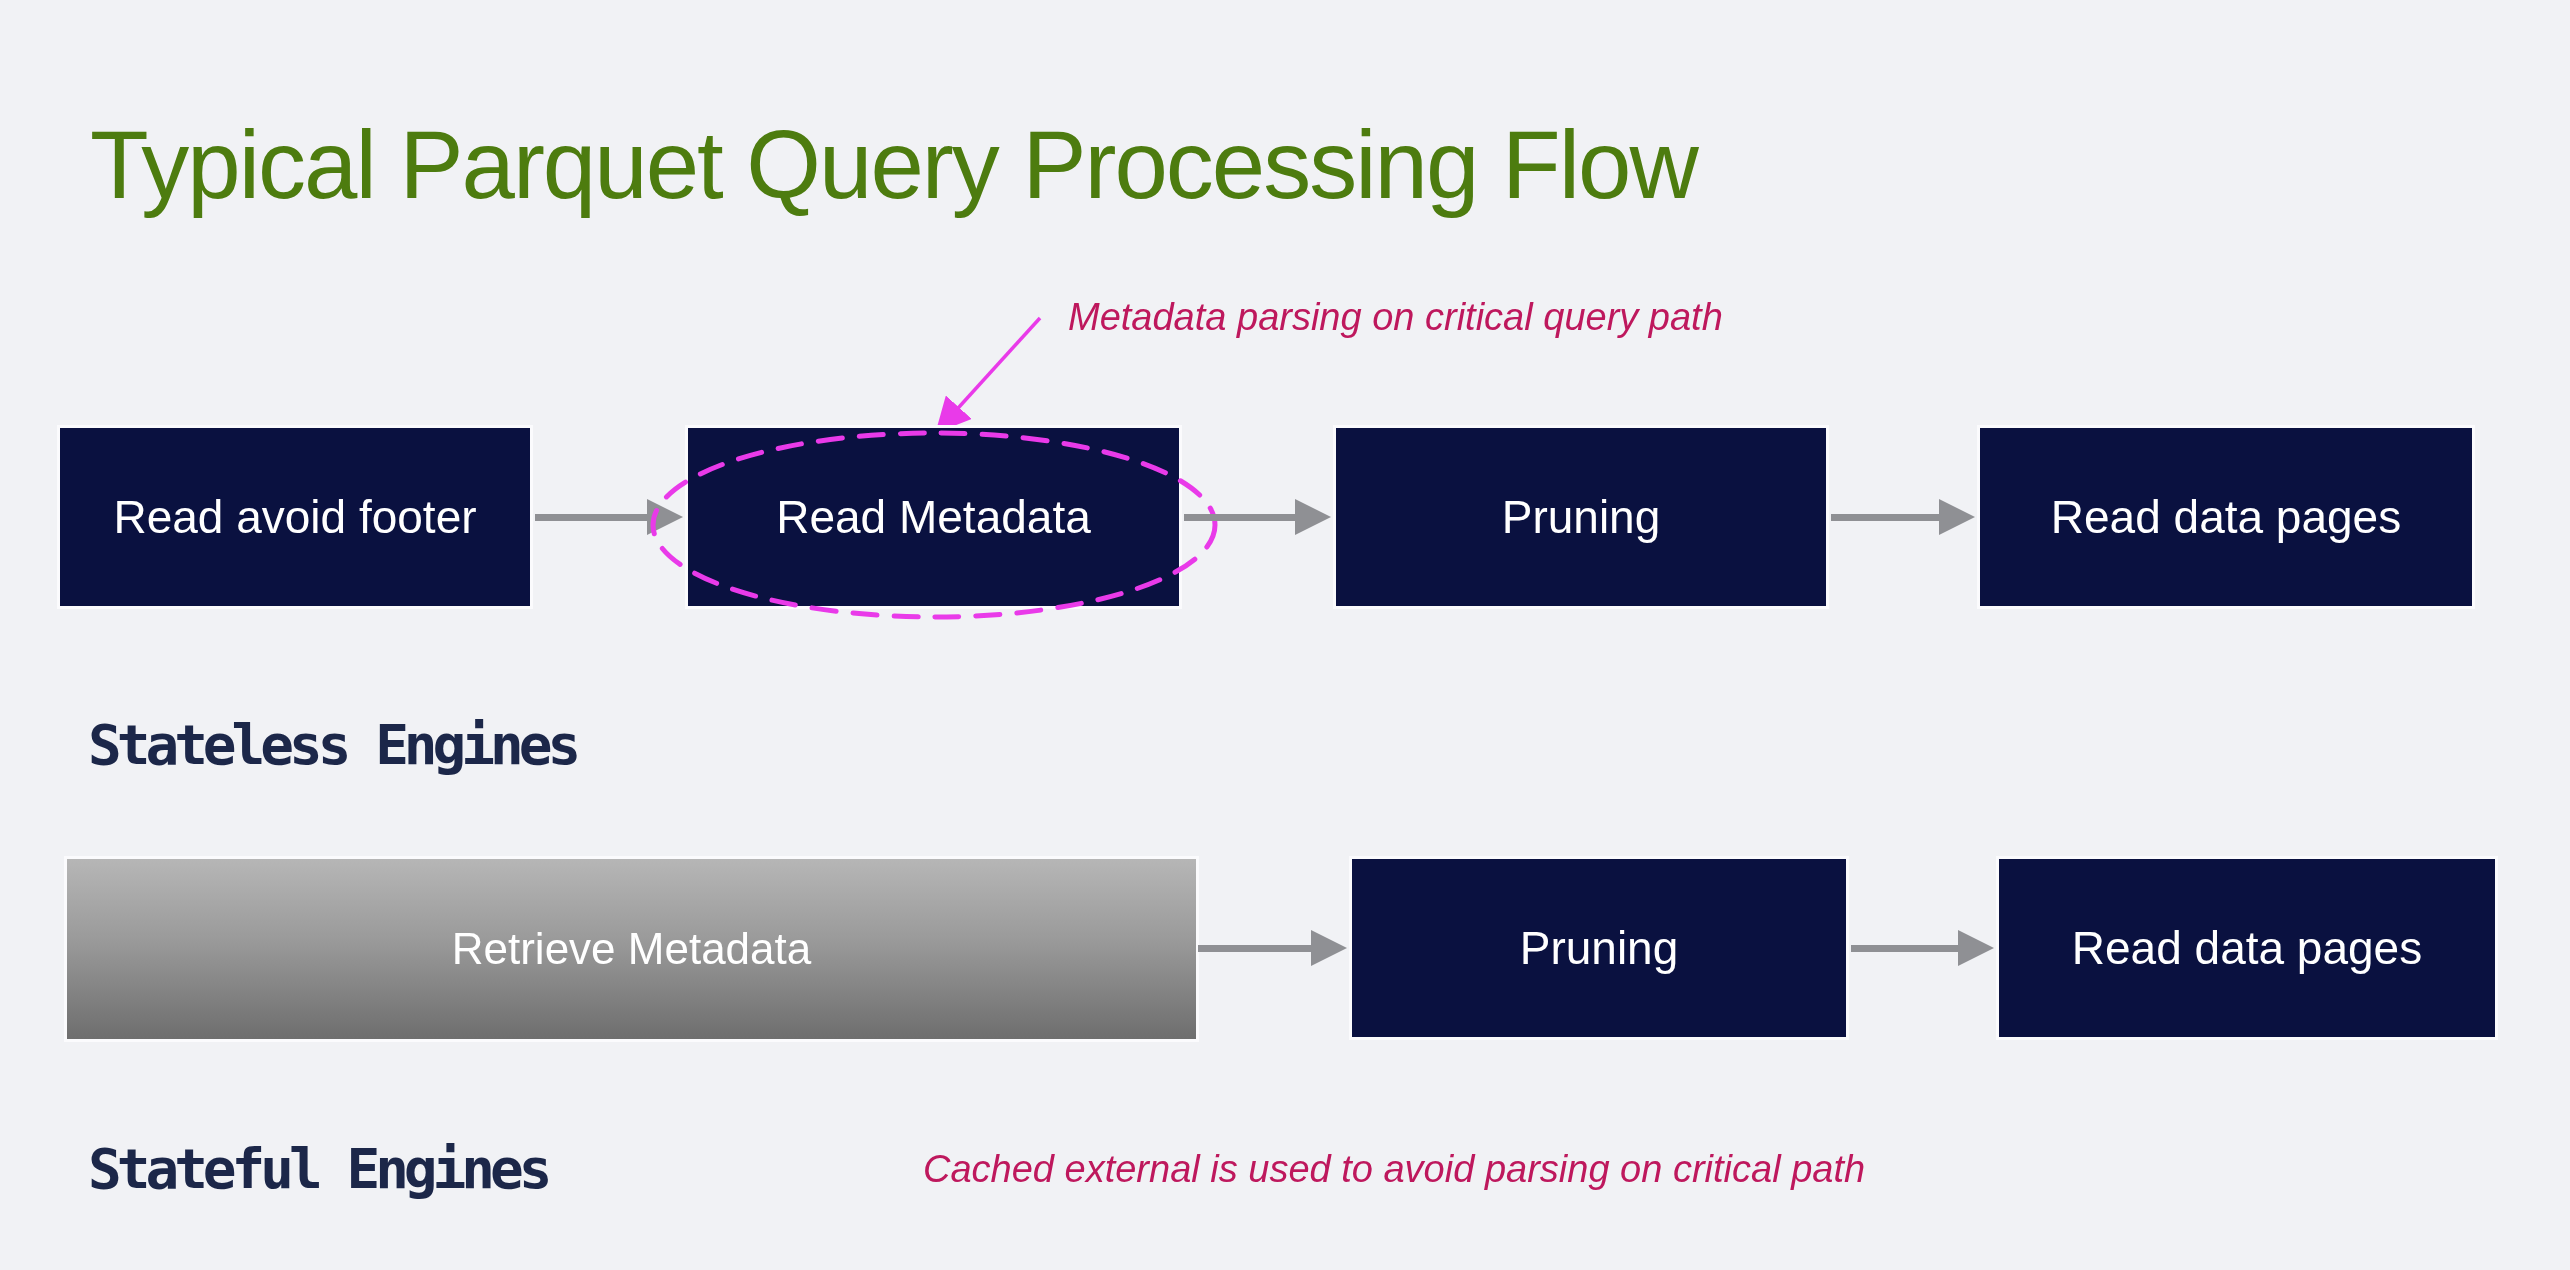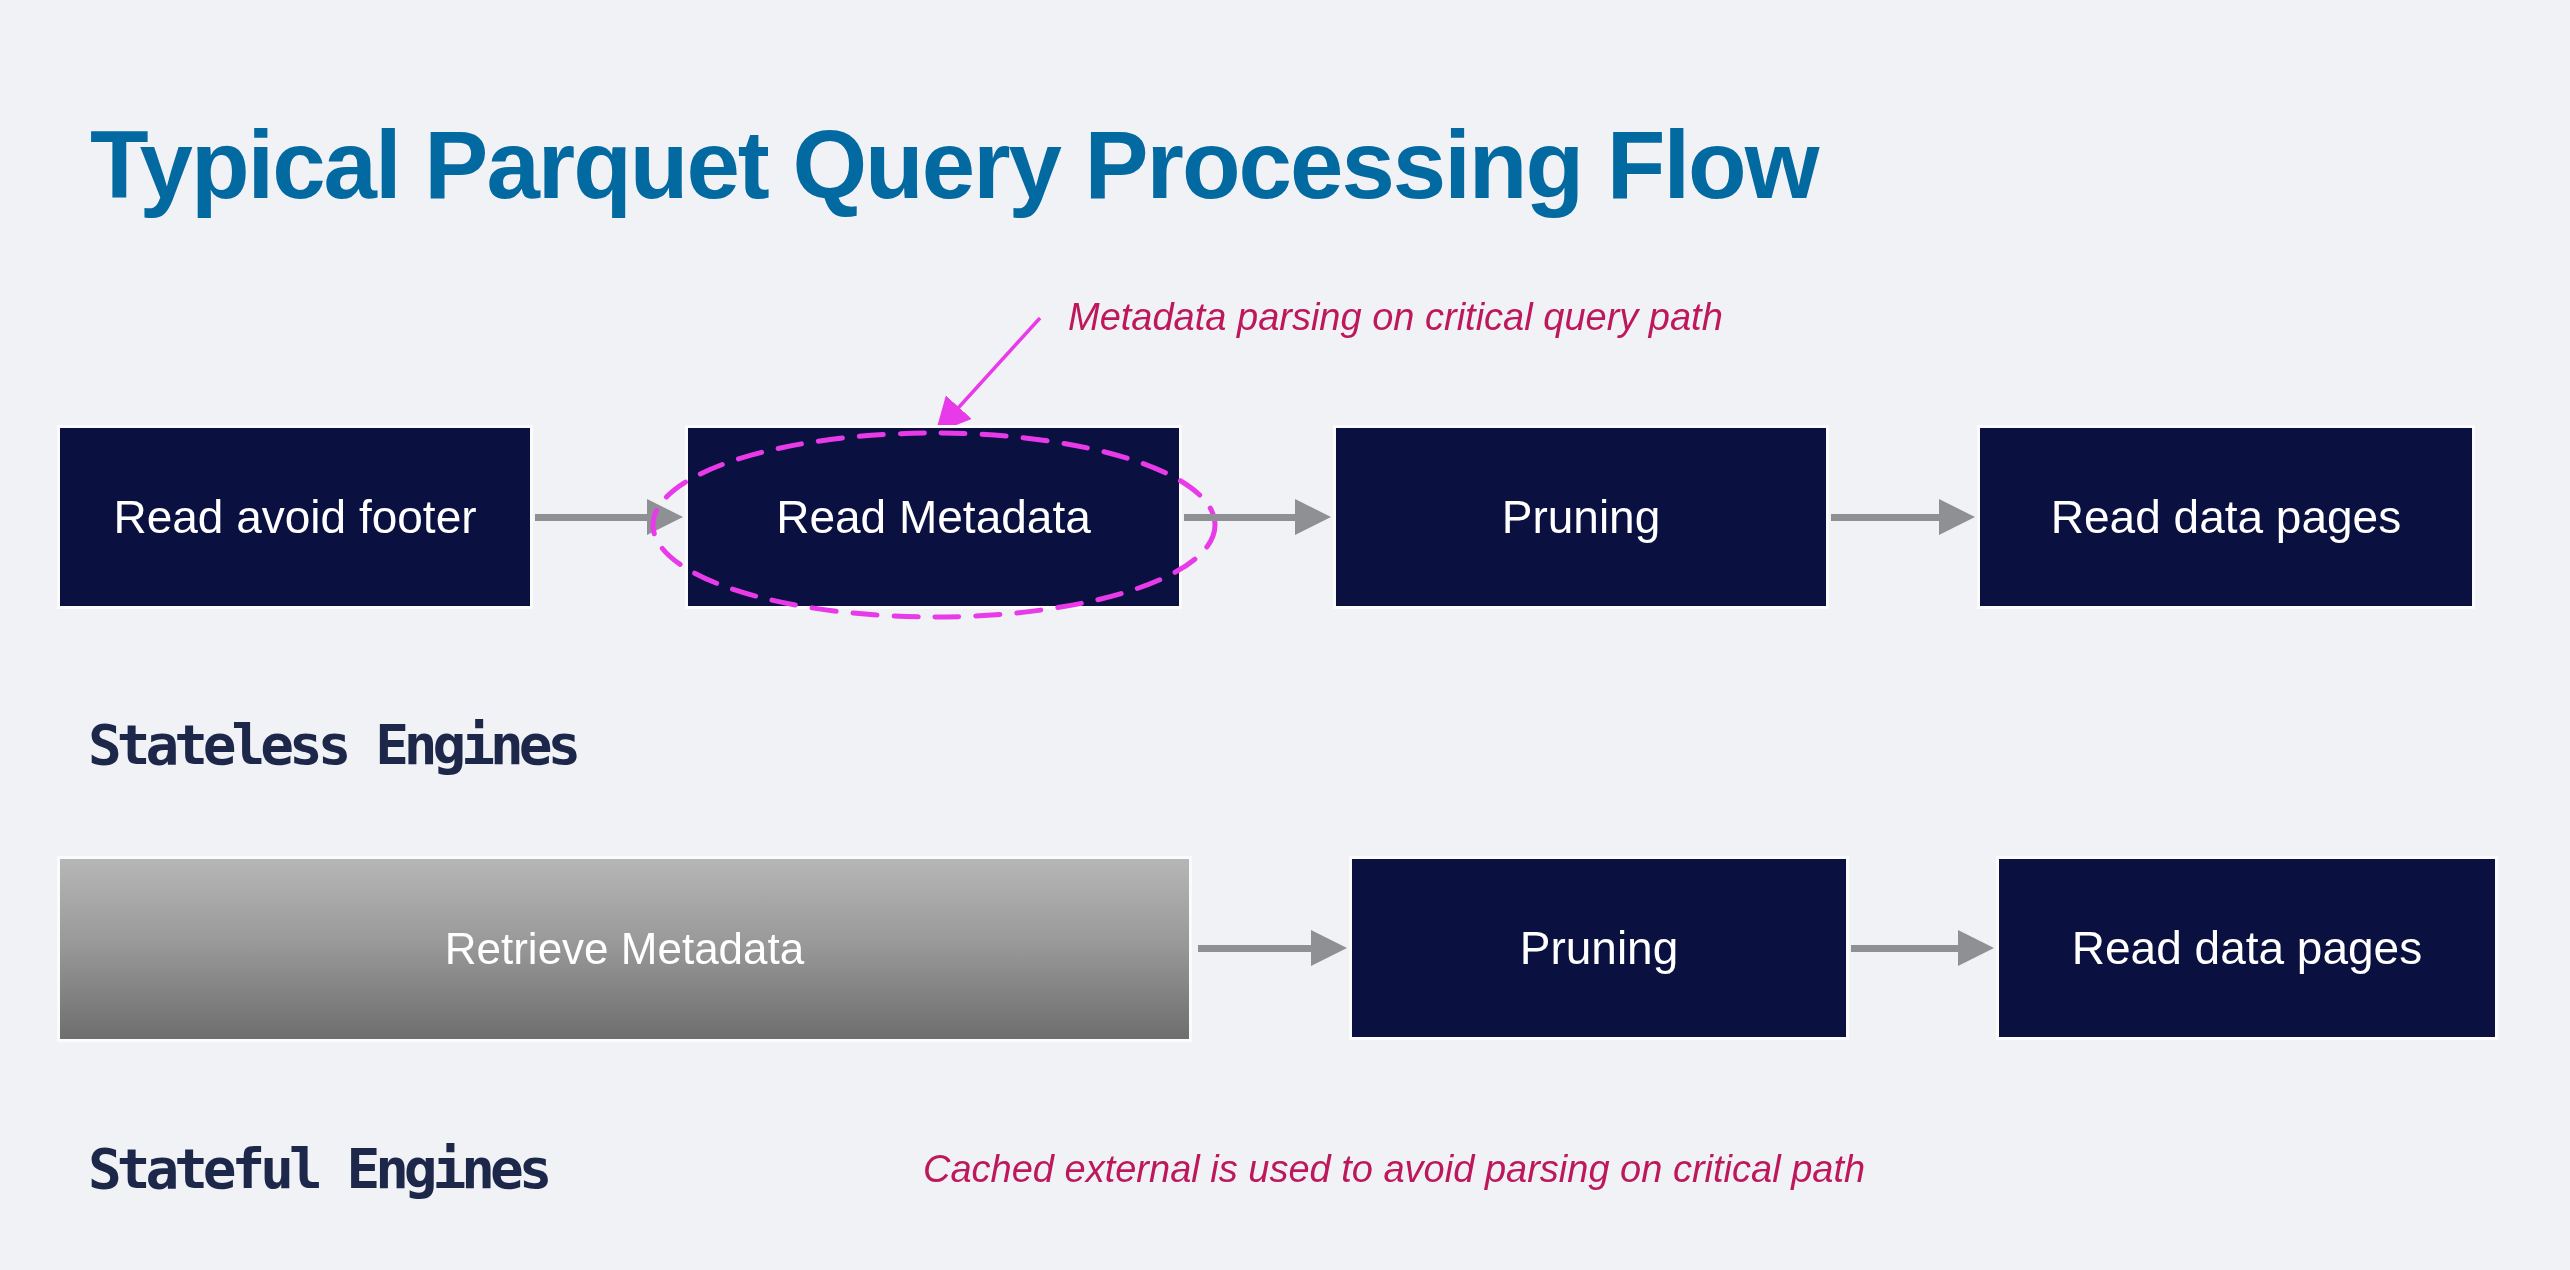--- a/index.html
+++ b/index.html
@@ -8,23 +8,23 @@
     position: relative;
     background: #f1f2f5;
     font-family: "Liberation Sans", sans-serif;
     overflow: hidden;
   }
   .abs { position: absolute; }
 
   .page-title {
     left: 90px; top: 110px;
     font-size: 96px;
-    font-weight: 700;
+    font-weight: 400;
     letter-spacing: -2px;
-    color: #0369a1;
+    color: #4d7c0f;
     white-space: nowrap;
   }
 
   .flow-box {
     background: #0a1140;
     border: 3px solid #fbfbfd;
     color: #ffffff;
     display: flex;
     align-items: center;
     justify-content: center;
@@ -120,21 +120,21 @@
   <span class="shaft"></span>
   <span class="head"></span>
 </div>
 
 <div class="abs flow-box" style="left:1977px; top:425px; width:498px; height:184px;">
   <span>Read data pages</span>
 </div>
 
 <div class="abs flow-caption" style="left:88px; top:712px;">Stateless Engines</div>
 
-<div class="abs flow-box gray" style="left:57px; top:856px; width:1135px; height:186px;">
+<div class="abs flow-box gray" style="left:64px; top:856px; width:1135px; height:186px;">
   <span>Retrieve Metadata</span>
 </div>
 
 <div class="abs arrow" style="left:1198px; top:930px; width:149px;">
   <span class="shaft"></span>
   <span class="head"></span>
 </div>
 
 <div class="abs flow-box" style="left:1349px; top:856px; width:500px; height:184px;">
   <span>Pruning</span>

